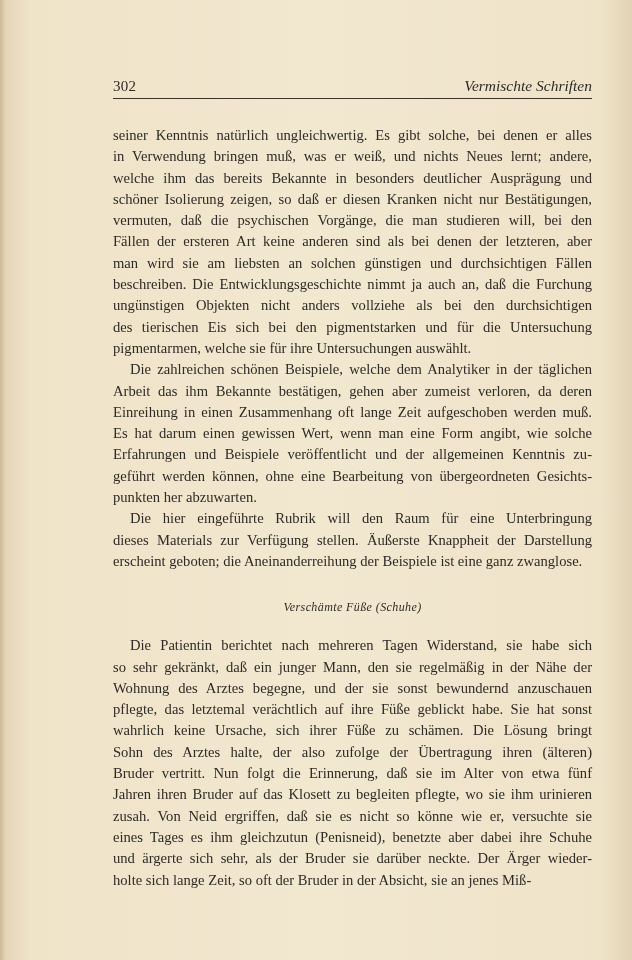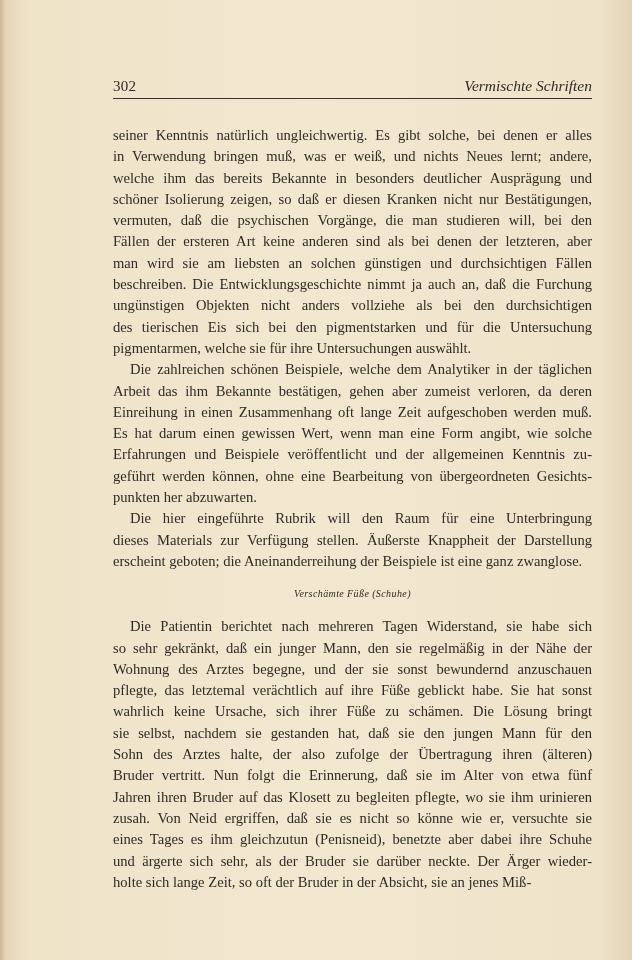--- a/index.html
+++ b/index.html
@@ -22,24 +22,24 @@
     .running-title { position: absolute; left: 0; right: 0; text-align: right; bottom: 3px; font-style: italic; font-size: 15.5px; }
     .body-text { margin-top: 26px; }
     .line {
       font-size: 14.6px; line-height: 21.3px; height: 21.3px;
       text-align: justify; text-align-last: justify; white-space: nowrap;
       display: block;
     }
     .line.last { text-align-last: left; }
     .line.indent { padding-left: 17px; font-family: Liberation Serif, serif; }
     .section-heading {
-      text-align: center; font-style: italic; font-size: 10px;
-      margin-top: 8px; height: 28px; line-height: 28px; letter-spacing: 0.4px;
+      text-align: center; font-style: italic; font-size: 12px;
+      margin-top: 21px; height: 28px; line-height: 28px; letter-spacing: 0.4px;
     }
-    .section-body { margin-top: 8px; }
+    .section-body { margin-top: 14px; }
   </style>
 </head>
 <body>
 
 <div class="page">
   <div class="running-head">
     <span class="page-number">302</span>
     <span class="running-title">Vermischte Schriften</span>
   </div>
 
@@ -75,21 +75,20 @@
 
   <div class="section-heading">Verschämte Füße (Schuhe)</div>
 
   <div class="section-body" id="section-body">
       <div>
         <span class="line indent">Die Patientin berichtet nach mehreren Tagen Widerstand, sie habe sich</span>
         <span class="line">so sehr gekränkt, daß ein junger Mann, den sie regelmäßig in der Nähe der</span>
         <span class="line">Wohnung des Arztes begegne, und der sie sonst bewundernd anzuschauen</span>
         <span class="line">pflegte, das letztemal verächtlich auf ihre Füße geblickt habe. Sie hat sonst</span>
         <span class="line">wahrlich keine Ursache, sich ihrer Füße zu schämen. Die Lösung bringt</span>
-        <span class="line">sie selbst, nachdem sie gestanden hat, daß sie den jungen Mann für den</span>
         <span class="line">Sohn des Arztes halte, der also zufolge der Übertragung ihren (älteren)</span>
         <span class="line">Bruder vertritt. Nun folgt die Erinnerung, daß sie im Alter von etwa fünf</span>
         <span class="line">Jahren ihren Bruder auf das Klosett zu begleiten pflegte, wo sie ihm urinieren</span>
         <span class="line">zusah. Von Neid ergriffen, daß sie es nicht so könne wie er, versuchte sie</span>
         <span class="line">eines Tages es ihm gleichzutun (Penisneid), benetzte aber dabei ihre Schuhe</span>
         <span class="line">und ärgerte sich sehr, als der Bruder sie darüber neckte. Der Ärger wieder-</span>
         <span class="line last">holte sich lange Zeit, so oft der Bruder in der Absicht, sie an jenes Miß-</span>
       </div>
     </div>
 </div>

